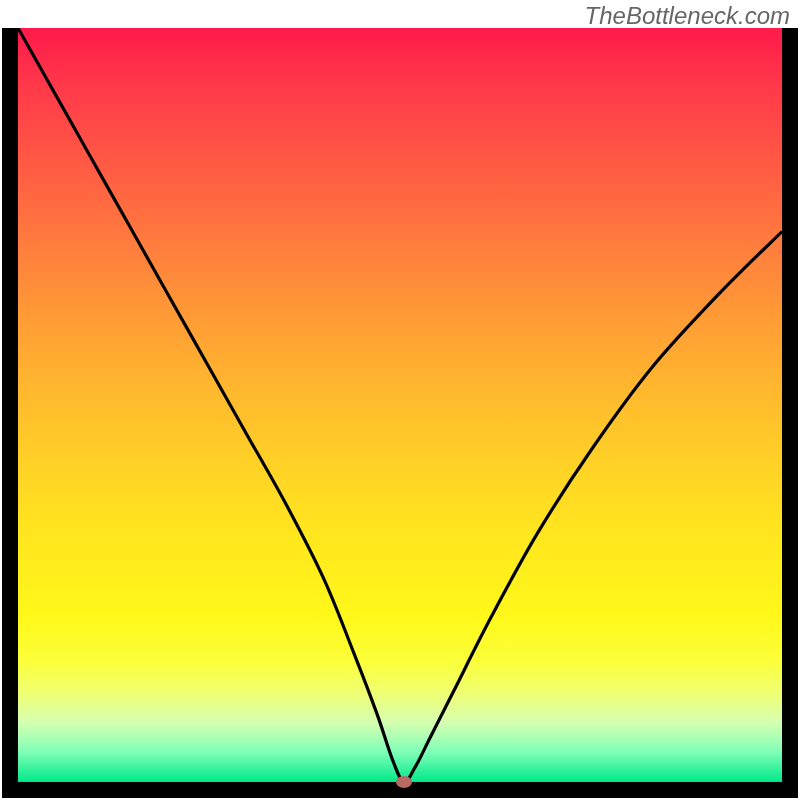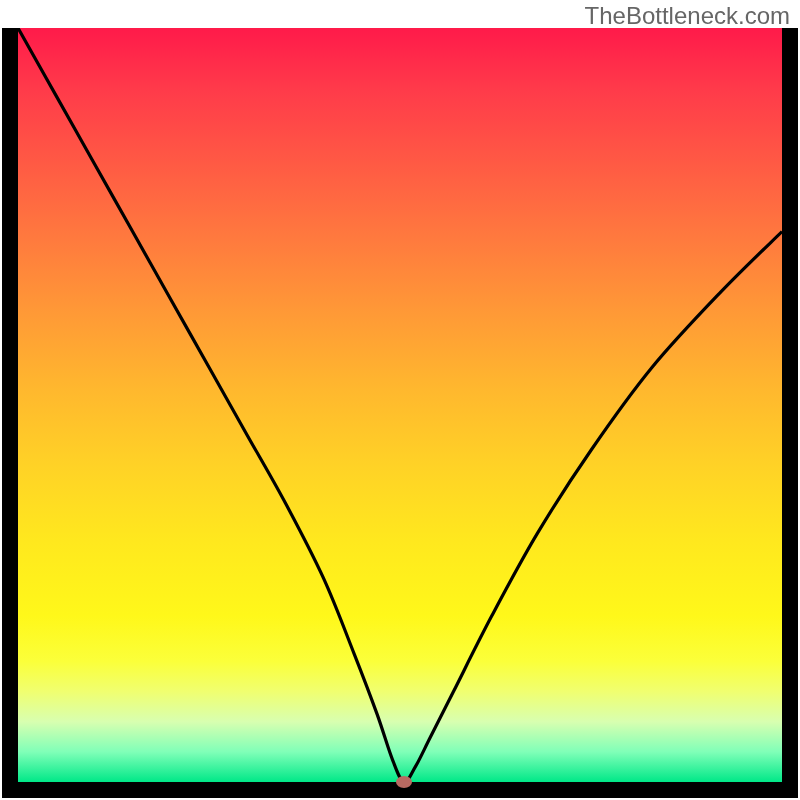--- a/index.html
+++ b/index.html
@@ -4,20 +4,21 @@
 <style>
   body {
     margin: 0;
     padding: 0;
     background: #fff;
   }
   .container {
     width: 800px;
     height: 800px;
     position: relative;
+    font-style: italic;
   }
   .watermark {
     position: absolute;
     top: 2px;
     right: 10px;
     font-family: Arial, sans-serif;
     font-size: 24px;
     font-weight: 500;
     color: #666;
     z-index: 10;

